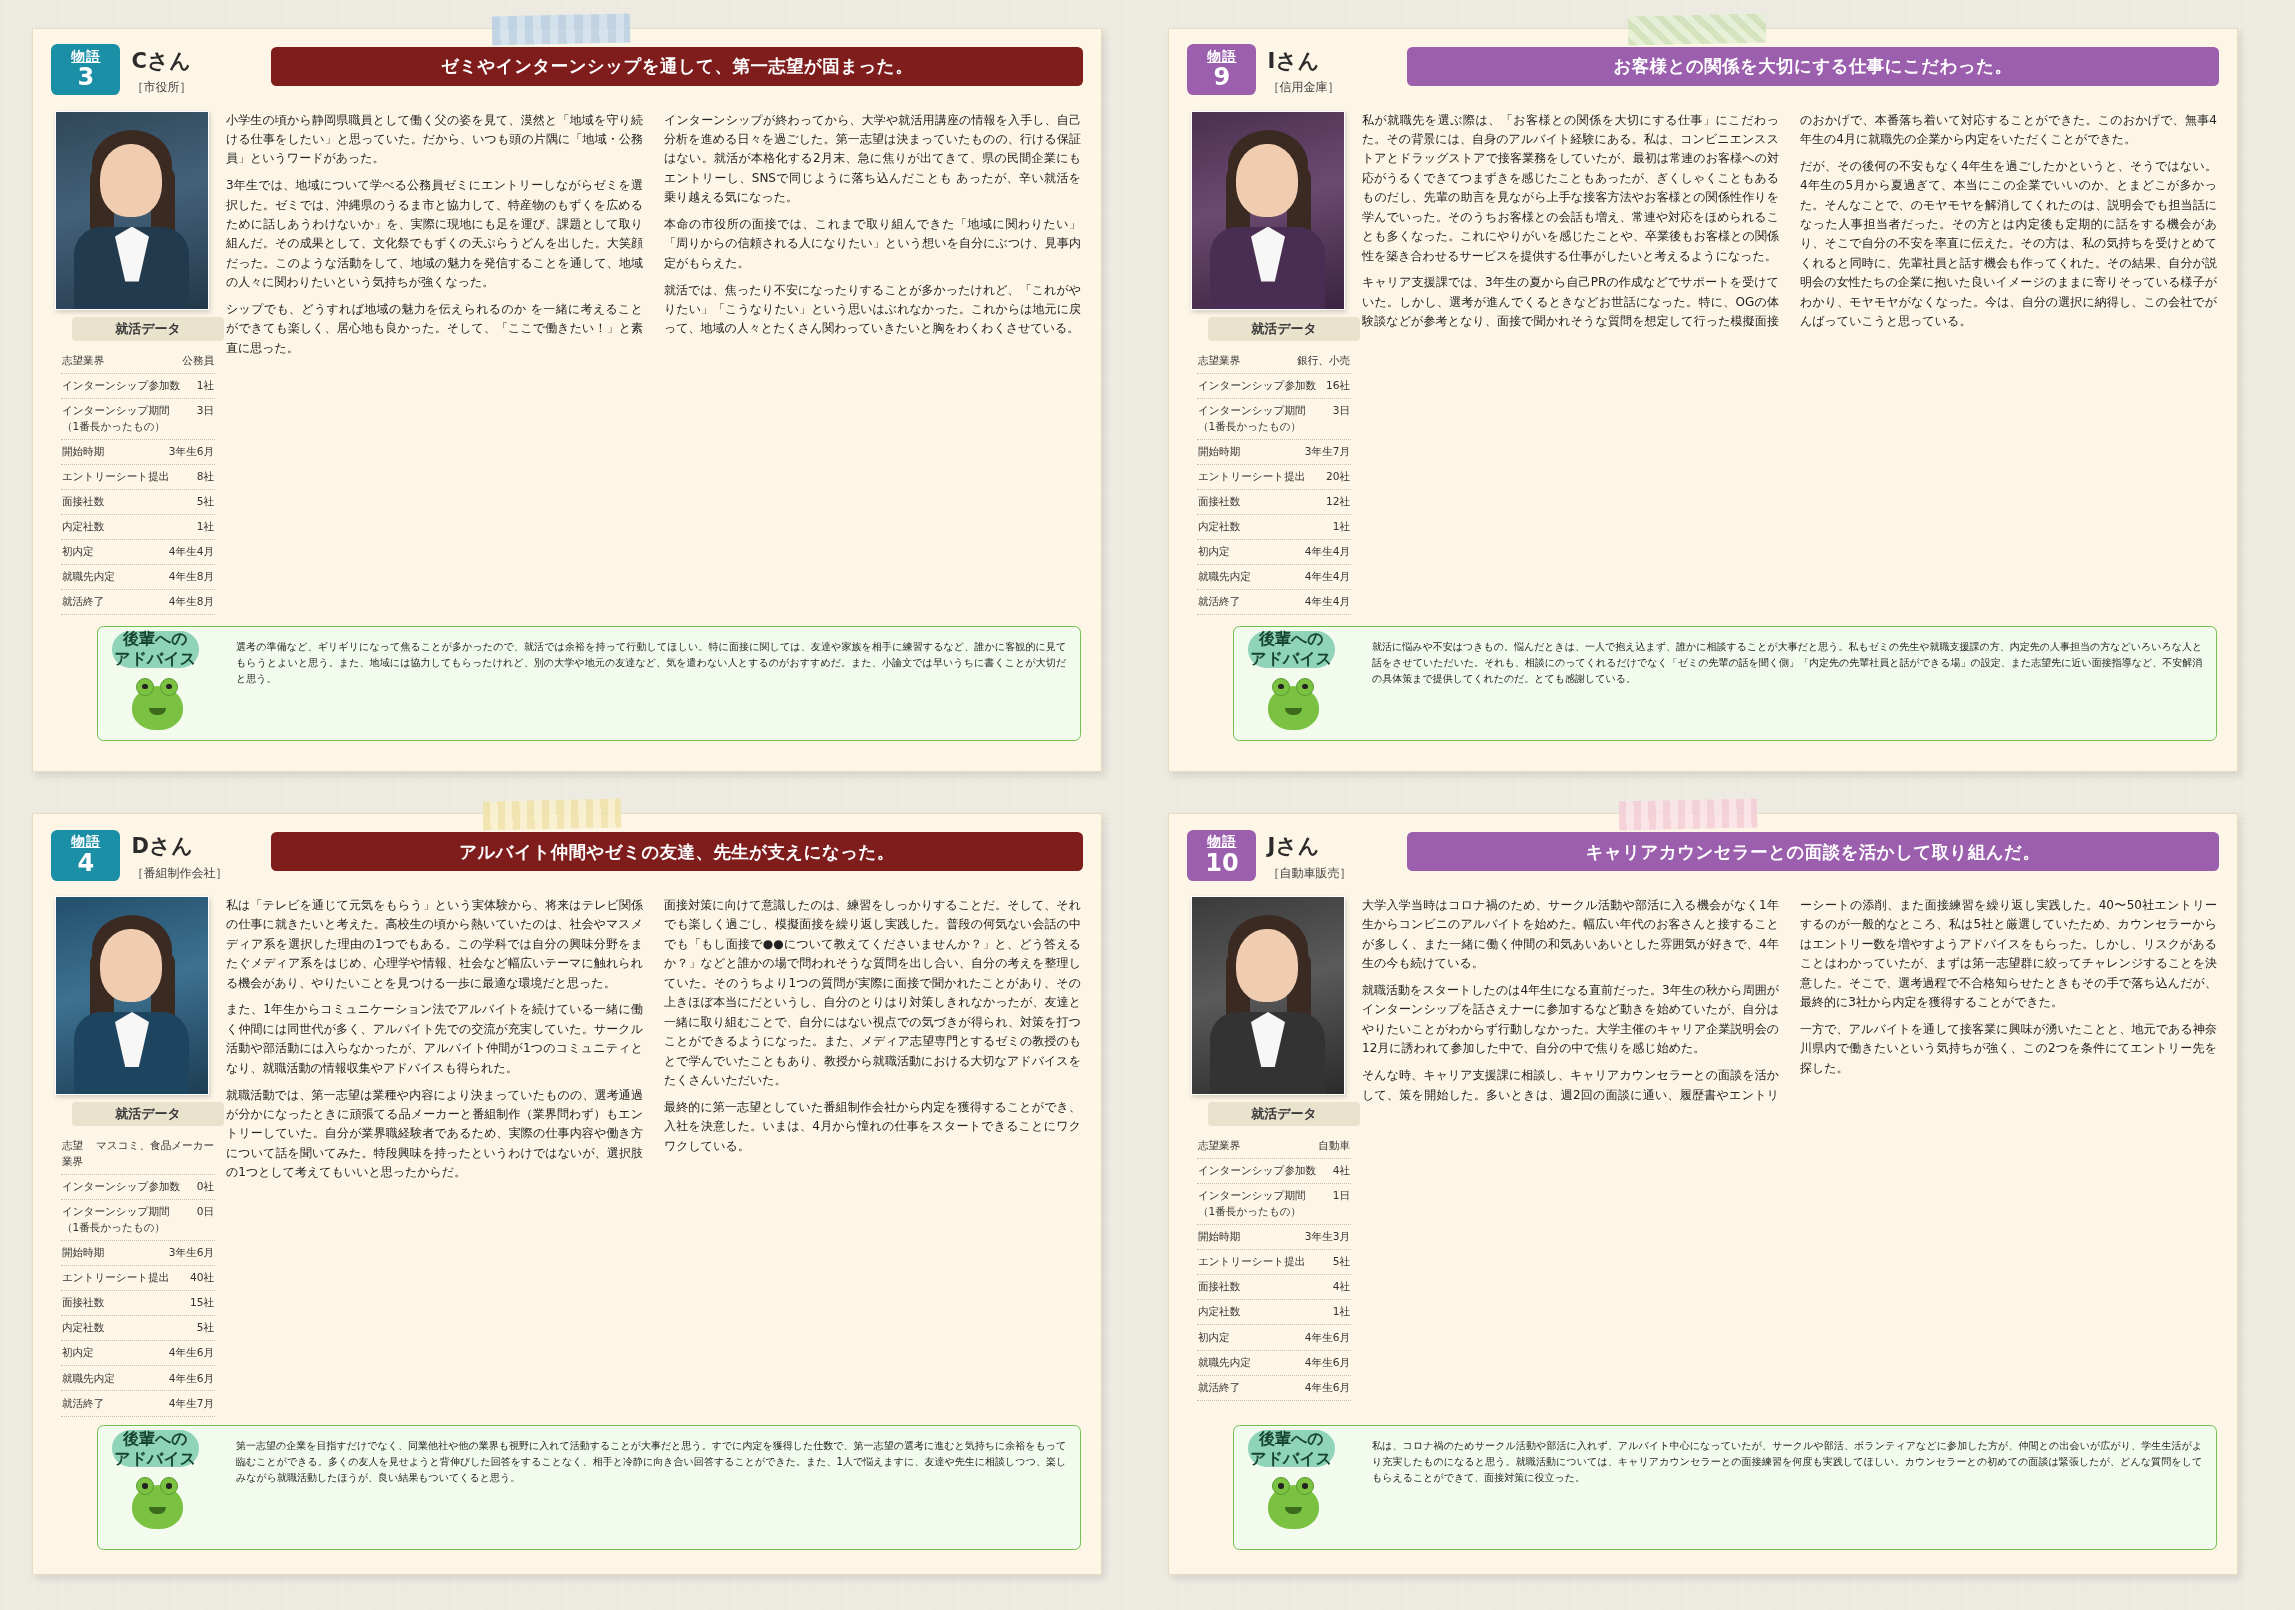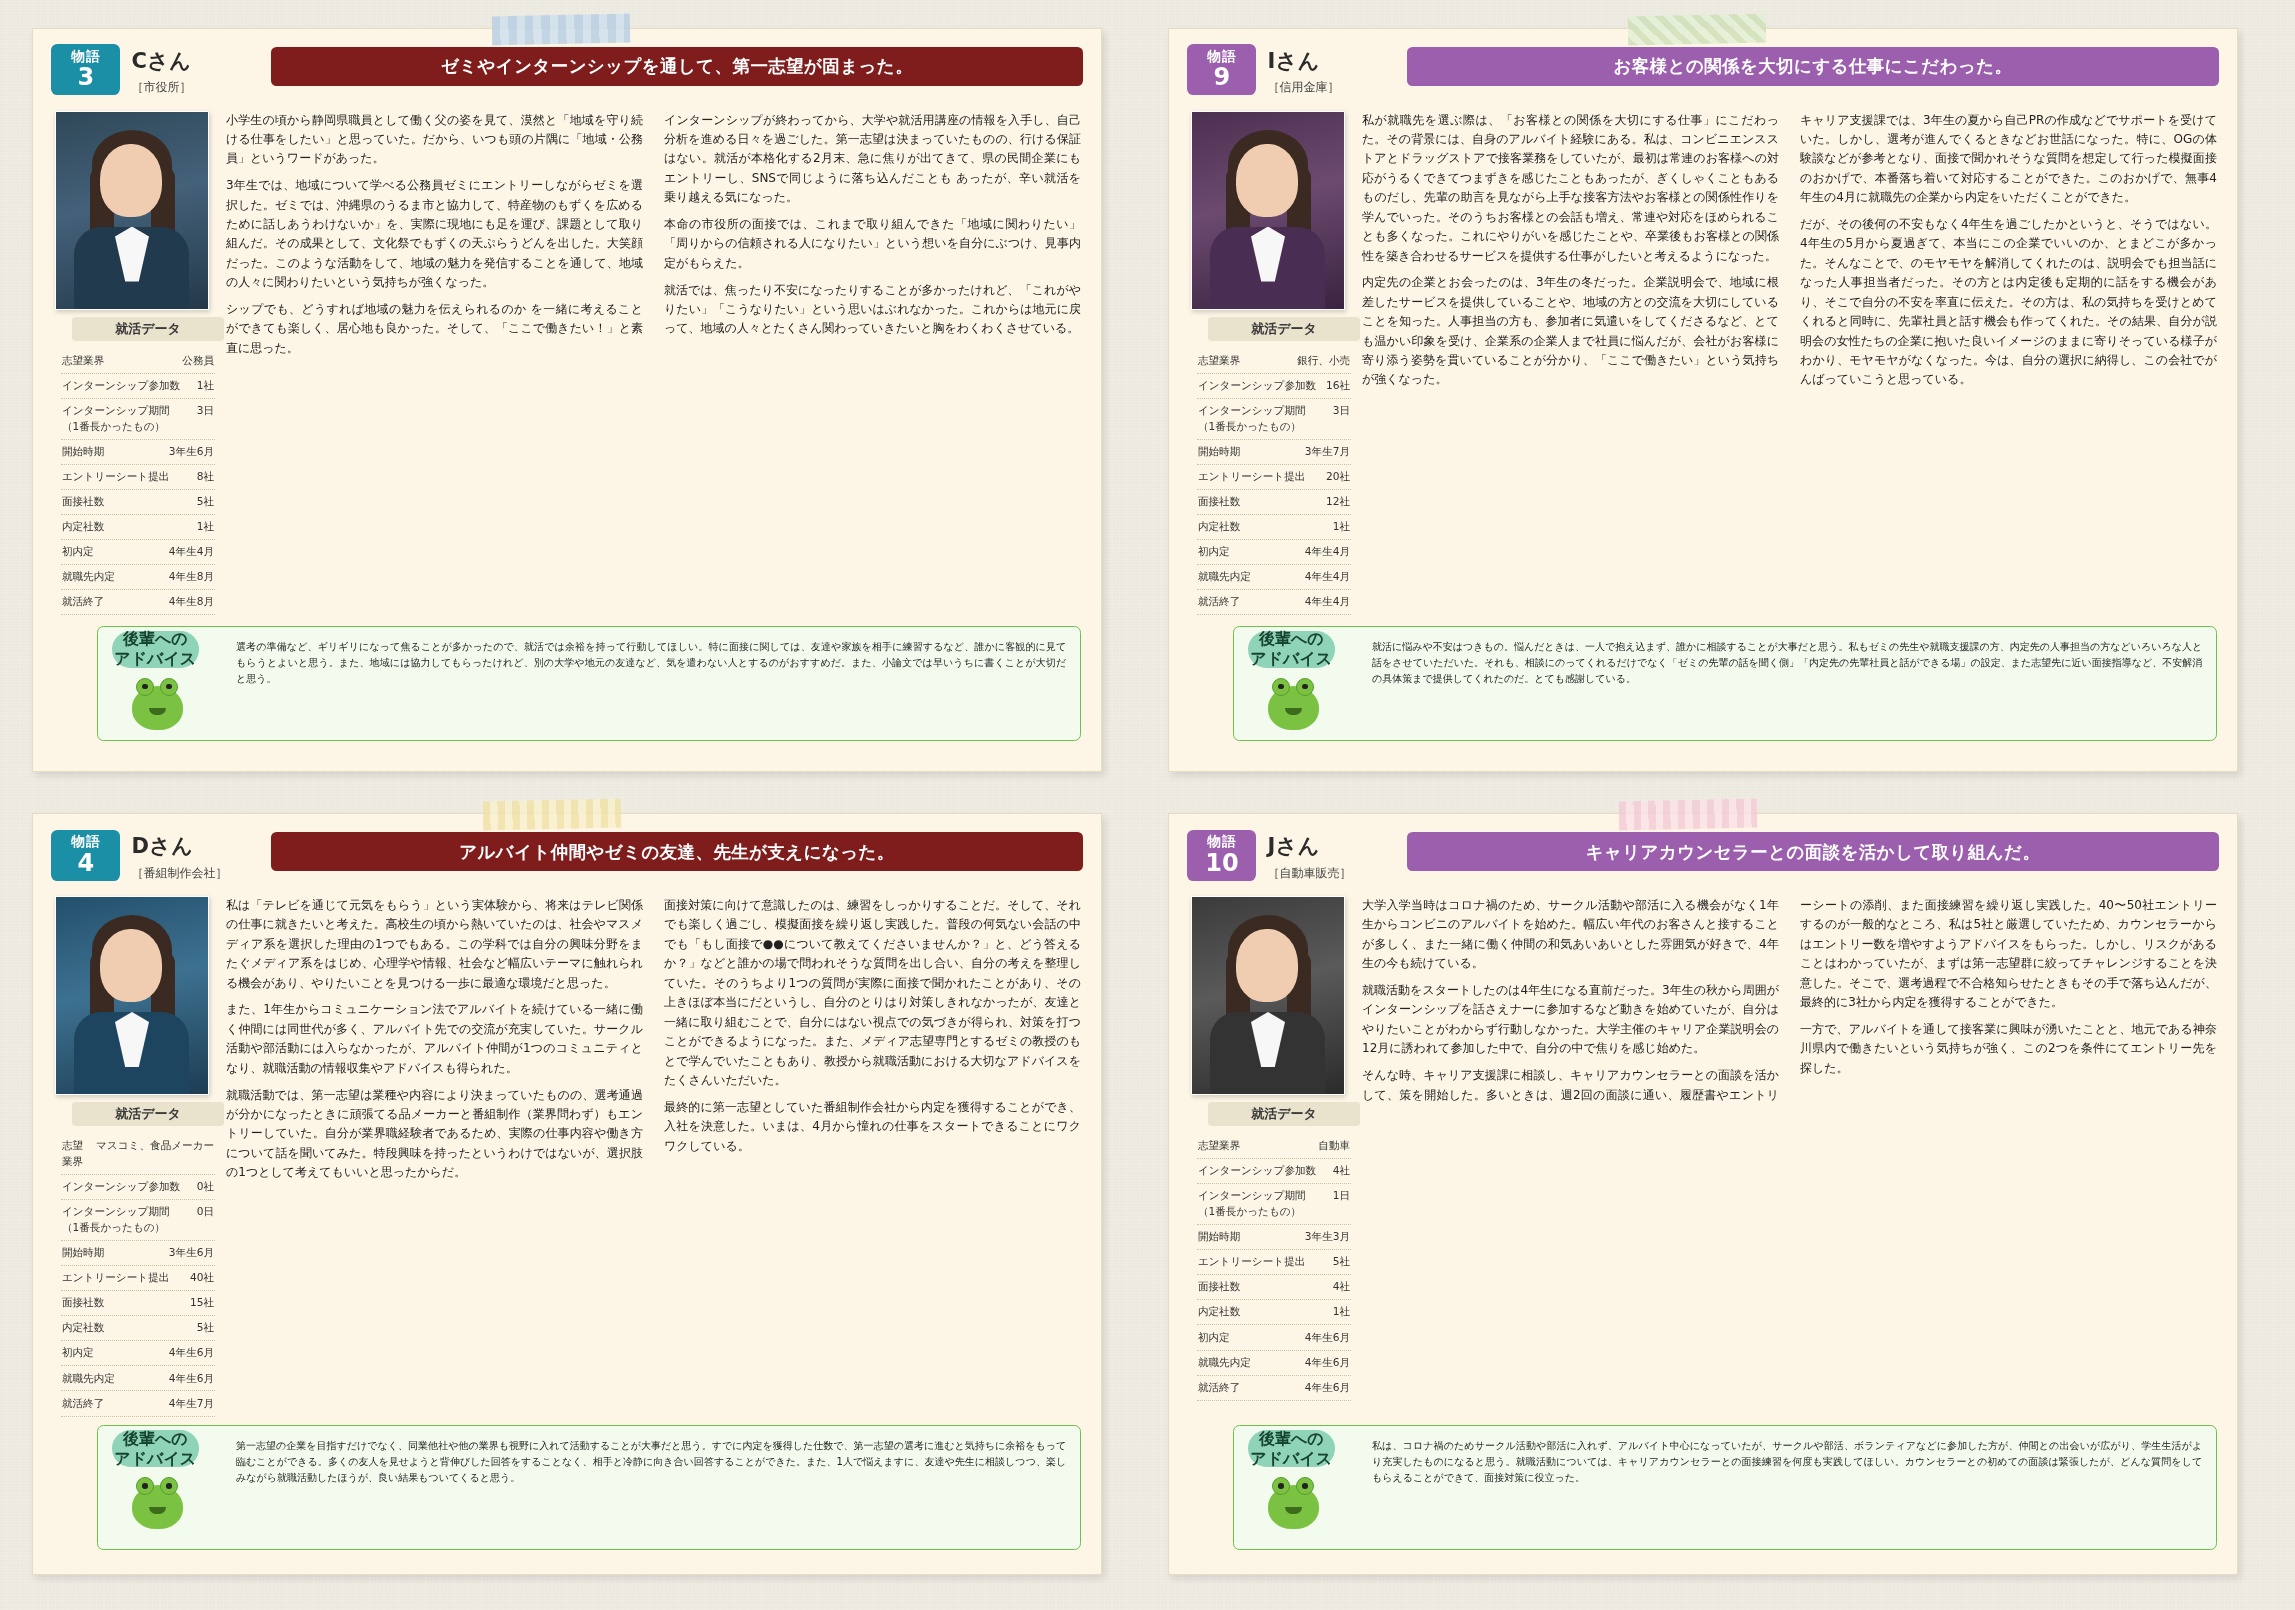--- a/index.html
+++ b/index.html
@@ -43,21 +43,21 @@
   .tape.yellow{background:repeating-linear-gradient(90deg,#f0e2a8 0 7.3px,#f8f0cd 7.3px 14.7px);}
   .tape.pink{background:repeating-linear-gradient(90deg,#f3ccd6 0 7.3px,#fae2e8 7.3px 14.7px);}
 
   
   .card-head{position:absolute;left:18.4px;top:15.6px;right:18.4px;height:55px;}
   .badge{
     position:absolute;left:0;top:0;width:69px;height:51px;border-radius:6.4px;
     color:#fff;display:flex;flex-direction:column;align-items:center;justify-content:center;
     font-weight:bold;line-height:1.05;
   }
-  .badge .b-l{font-size:13.8px;letter-spacing:0.9px;}
+  .badge .b-l{font-size:13.8px;letter-spacing:0.9px;text-decoration:underline;}
   .badge .b-n{font-size:24px;margin-top:1.8px;}
   .c1 .badge,.c3 .badge{background:#1a8fa6;}
   .c2 .badge,.c4 .badge{background:#9b5fae;}
 
   .who{position:absolute;left:80px;top:2.8px;width:138px;}
   .who .nm{font-size:21px;font-weight:bold;color:#2b2b2b;letter-spacing:0.5px;}
   .who .jb{font-size:12px;color:#444;margin-top:4.6px;}
 
   .headline{
     position:absolute;left:220px;top:2.8px;right:0;height:39px;border-radius:5.5px;
@@ -276,21 +276,20 @@
             <span class="k">就職先内定</span>
             <span class="v">4年生4月</span>
           </div>
         <div class="row">
             <span class="k">就活終了</span>
             <span class="v">4年生4月</span>
           </div>
       </div>
       <div class="cols">
         <p>私が就職先を選ぶ際は、「お客様との関係を大切にする仕事」にこだわった。その背景には、自身のアルバイト経験にある。私は、コンビニエンスストアとドラッグストアで接客業務をしていたが、最初は常連のお客様への対応がうるくできてつまずきを感じたこともあったが、ぎくしゃくこともあるものだし、先輩の助言を見ながら上手な接客方法やお客様との関係性作りを学んでいった。そのうちお客様との会話も増え、常連や対応をほめられることも多くなった。これにやりがいを感じたことや、卒業後もお客様との関係性を築き合わせるサービスを提供する仕事がしたいと考えるようになった。</p>
-        <p>内定先の企業とお会ったのは、3年生の冬だった。企業説明会で、地域に根差したサービスを提供していることや、地域の方との交流を大切にしていることを知った。人事担当の方も、参加者に気遣いをしてくださるなど、とても温かい印象を受け、企業系の企業人まで社員に悩んだが、会社がお客様に寄り添う姿勢を貫いていることが分かり、「ここで働きたい」という気持ちが強くなった。</p>
         <p>キャリア支援課では、3年生の夏から自己PRの作成などでサポートを受けていた。しかし、選考が進んでくるときなどお世話になった。特に、OGの体験談などが参考となり、面接で聞かれそうな質問を想定して行った模擬面接のおかげで、本番落ち着いて対応することができた。このおかげで、無事4年生の4月に就職先の企業から内定をいただくことができた。</p>
         <p>だが、その後何の不安もなく4年生を過ごしたかというと、そうではない。4年生の5月から夏過ぎて、本当にこの企業でいいのか、とまどこが多かった。そんなことで、のモヤモヤを解消してくれたのは、説明会でも担当話になった人事担当者だった。その方とは内定後も定期的に話をする機会があり、そこで自分の不安を率直に伝えた。その方は、私の気持ちを受けとめてくれると同時に、先輩社員と話す機会も作ってくれた。その結果、自分が説明会の女性たちの企業に抱いた良いイメージのままに寄りそっている様子がわかり、モヤモヤがなくなった。今は、自分の選択に納得し、この会社でがんばっていこうと思っている。</p>
       </div>
       <div class="advice">
         <div class="adv-label" style="white-space:pre-line">後輩への
 アドバイス</div>
         <div class="frog">
           <div class="fb"></div>
             <div class="fe1"></div>
             <div class="fe2"></div>

